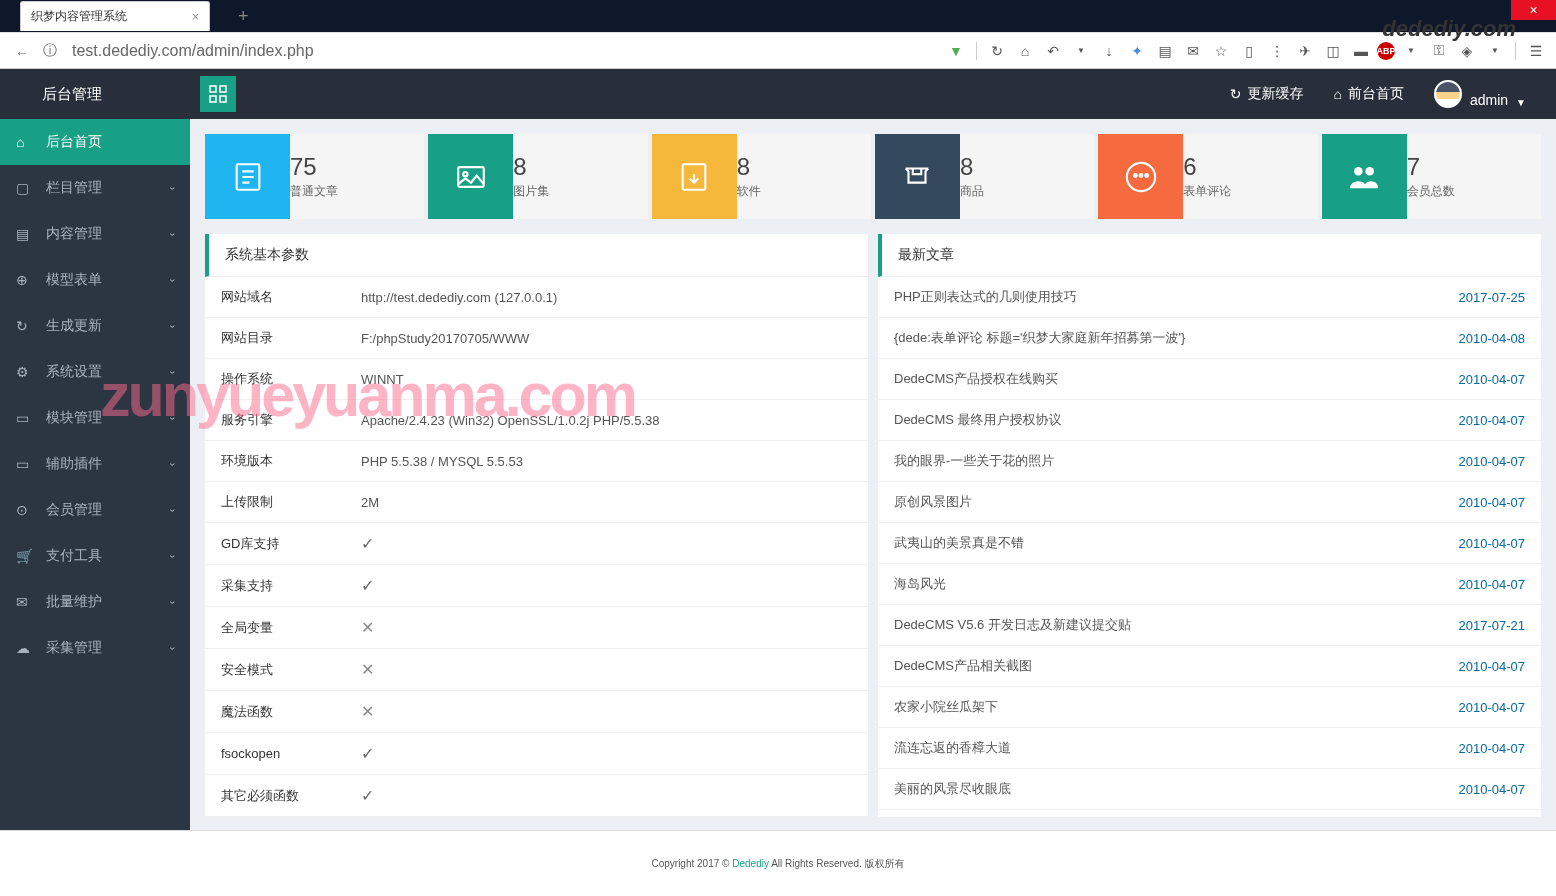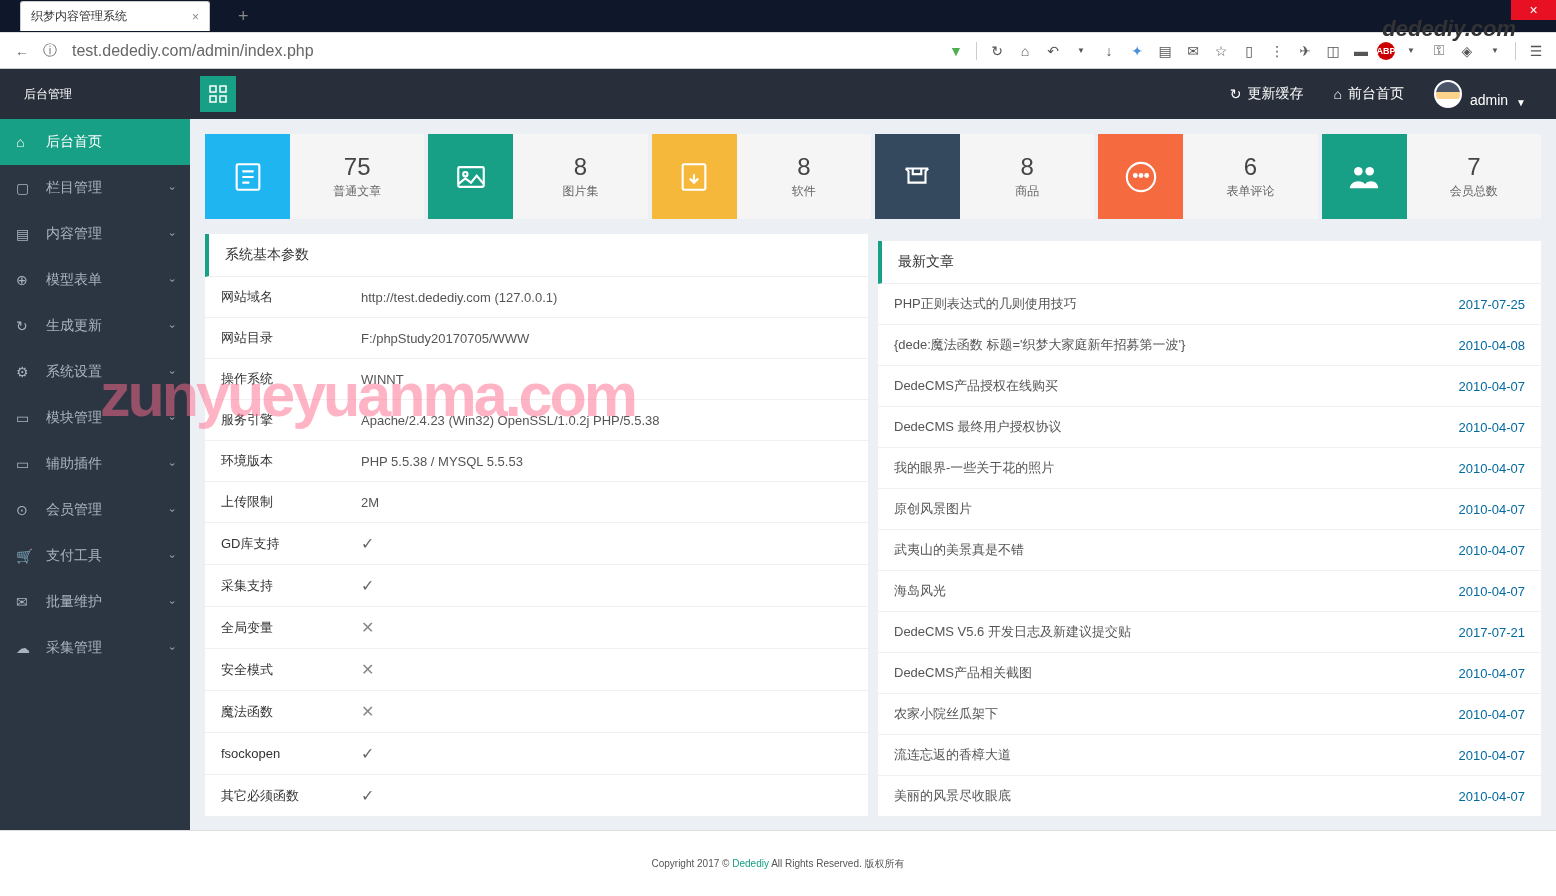--- a/index.html
+++ b/index.html
@@ -20,21 +20,21 @@
     .addr-sep { width: 1px; height: 18px; background: #ccc; margin: 0 4px; }
     
     
     .wm-logo { position: absolute; top: 16px; right: 40px; font-size: 22px; font-weight: bold; font-style: italic; color: #333; z-index: 100; }
     .wm-big { position: absolute; top: 360px; left: 100px; font-size: 61px; font-weight: bold; color: rgba(255, 105, 140, 0.5); z-index: 50; pointer-events: none; letter-spacing: -3px; }
     .win-close { position: absolute; top: 0; right: 0; width: 45px; height: 20px; background: #e81123; color: #fff; display: flex; align-items: center; justify-content: center; font-size: 14px; z-index: 101; }
     
     
     .app { display: flex; flex-direction: column; height: calc(896px - 68px); }
     .topbar { display: flex; align-items: center; height: 50px; background: #282f3a; color: #fff; }
-    .brand { width: 190px; padding-left: 24px; font-size: 12px; }
+    .brand { width: 190px; padding-left: 42px; font-size: 15px; }
     .apps-btn { width: 36px; height: 36px; background: #17a085; display: flex; align-items: center; justify-content: center; margin-left: 10px; }
     .topbar-right { margin-left: auto; display: flex; align-items: center; gap: 30px; padding-right: 30px; }
     .topbar-right a { color: #fff; display: flex; align-items: center; gap: 6px; font-size: 14px; }
     .user-menu { display: flex; align-items: flex-end; gap: 8px; }
     .avatar { width: 28px; height: 28px; border-radius: 50%; background: linear-gradient(180deg, #4a5568 0%, #4a5568 40%, #fbd38d 40%, #fbd38d 70%, #fff 70%); border: 2px solid #fff; }
     
     .main { display: flex; flex: 1; overflow: hidden; }
     .sidebar { width: 190px; background: #2c3643; color: #aab2bd; overflow-y: auto; }
     .menu-item { display: flex; align-items: center; padding: 14px 16px; cursor: pointer; font-size: 14px; }
     .menu-item.active { background: #17a085; color: #fff; }
@@ -45,25 +45,25 @@
     
     .stats { display: flex; gap: 4px; margin-bottom: 15px; }
     .stat-box { flex: 1; display: flex; background: #f5f5f5; height: 85px; }
     .stat-icon { width: 85px; display: flex; align-items: center; justify-content: center; color: #fff; }
     .stat-icon.c1 { background: #1fb5f0; }
     .stat-icon.c2 { background: #17a085; }
     .stat-icon.c3 { background: #f5b83a; }
     .stat-icon.c4 { background: #34495e; }
     .stat-icon.c5 { background: #f56a3f; }
     .stat-icon.c6 { background: #17a085; }
-    .stat-body { flex: 1; display: flex; flex-direction: column; justify-content: center; align-items: center; background: #f5f5f5; }
+    .stat-body { flex: 1; display: flex; flex-direction: column; justify-content: center; align-items: flex-start; background: #f5f5f5; }
     .stat-num { font-size: 24px; color: #444; font-weight: 400; }
     .stat-lbl { font-size: 12px; color: #666; margin-top: 2px; }
     
-    .panels { display: flex; gap: 10px; flex: 1; align-items: flex-end; }
+    .panels { display: flex; gap: 10px; flex: 1; }
     .panel { flex: 1; background: #fff; }
     .panel-hdr { padding: 12px 16px; font-weight: 500; color: #333; border-left: 4px solid #17a085; background: #fff; border-bottom: 1px solid #eee; font-size: 14px; }
     .panel table { width: 100%; border-collapse: collapse; }
     .panel td { padding: 11px 16px; border-bottom: 1px solid #f0f0f0; color: #555; font-size: 13px; }
     .panel td.k { width: 140px; color: #333; }
     .panel td.date { text-align: right; color: #0369a1; }
     .check { color: #666; font-size: 16px; }
     .cross { color: #888; font-size: 16px; }
     
     .footer { text-align: center; padding: 26px; background: #fff; color: #555; font-size: 10px; border-top: 1px solid #ddd; }
@@ -347,21 +347,21 @@
         </div>
         <div class="panel">
           <div class="panel-hdr">最新文章</div>
           <table>
               <tbody id="articles-body">
                 <tr>
                   <td>PHP正则表达式的几则使用技巧</td>
                   <td class="date">2017-07-25</td>
                 </tr>
                 <tr>
-                  <td>{dede:魔法函数 标题='织梦大家庭新年招募第一波'}</td>
+                  <td>{dede:表单评论 标题='织梦大家庭新年招募第一波'}</td>
                   <td class="date">2010-04-08</td>
                 </tr>
                 <tr>
                   <td>DedeCMS产品授权在线购买</td>
                   <td class="date">2010-04-07</td>
                 </tr>
                 <tr>
                   <td>DedeCMS 最终用户授权协议</td>
                   <td class="date">2010-04-07</td>
                 </tr>

